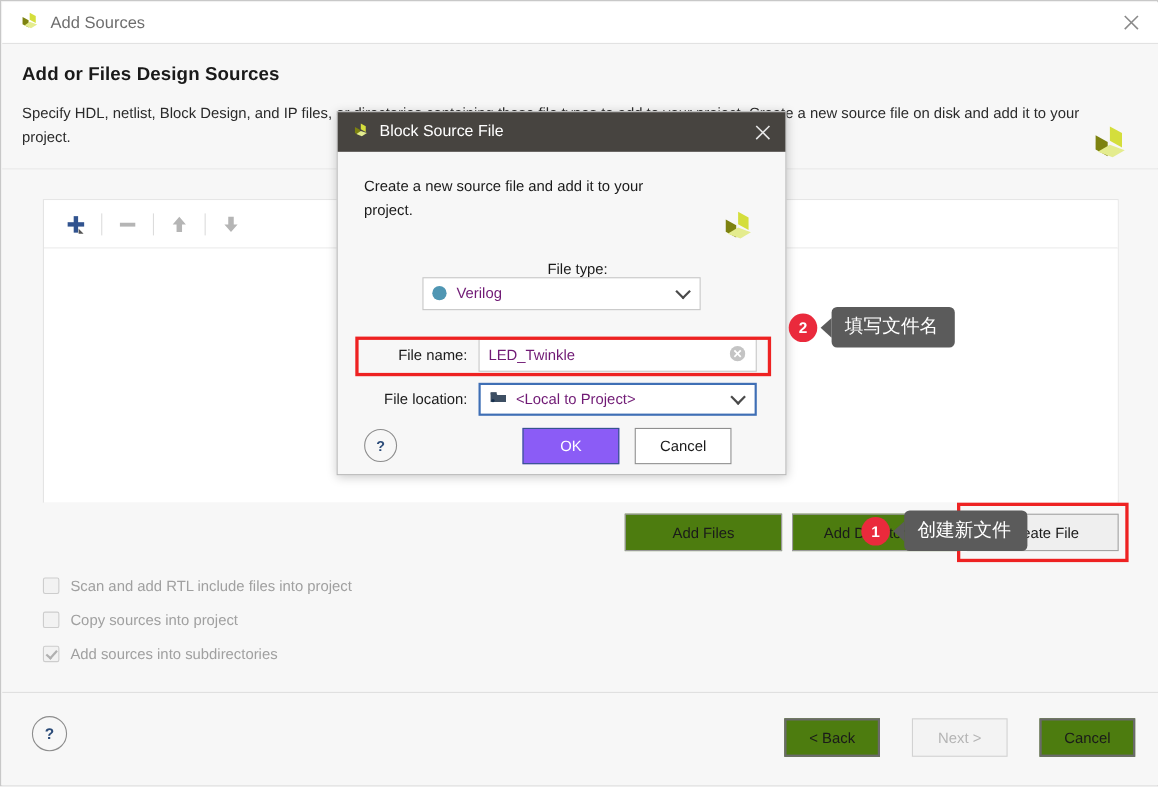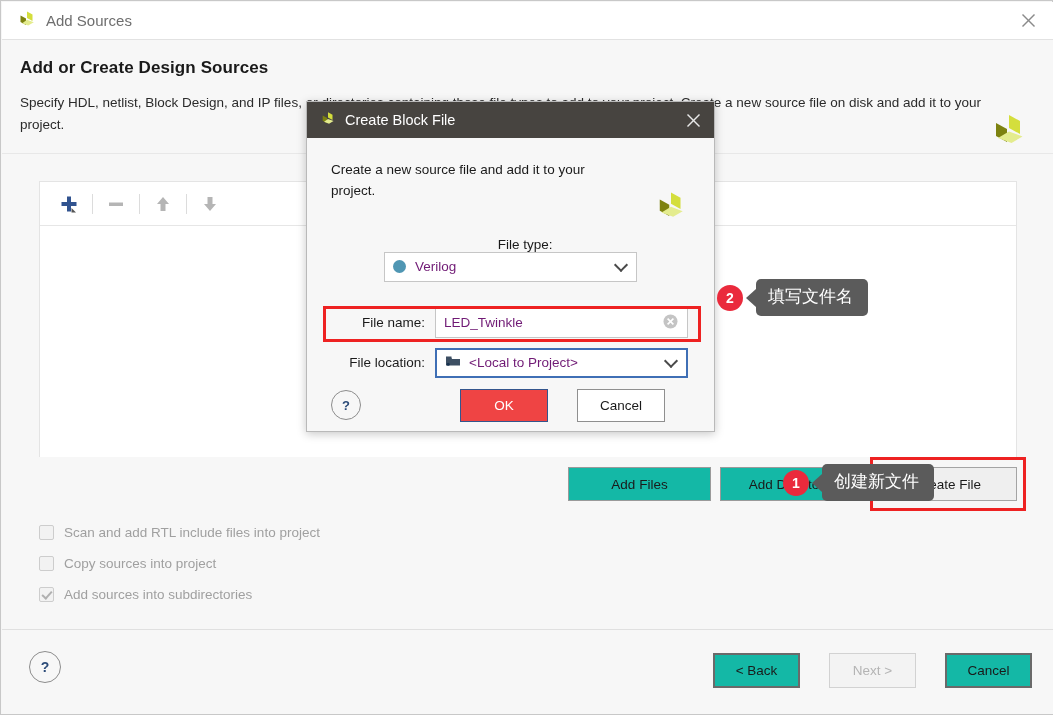--- a/index.html
+++ b/index.html
@@ -87,21 +87,21 @@
   .tb-sep { width: 1px; height: 20px; background: #dcdcdc; margin: 0 4px; }
   .filelist-body { width: 100%; height: 231px; background: #ffffff; }
 
   
   .btn-row {
     position: absolute; left: 0; top: 313px; width: 1015px;
     display: flex; justify-content: flex-end; align-items: center;
     gap: 0;
   }
   .vbtn {
-    background: #14b8a6;
+    background: #4d7c0f;
     border: 1px solid #9a9a9a;
     font-family: "Liberation Sans", sans-serif;
     font-size: 13.5px; color: #1a1a1a;
     height: 34px;
     cursor: pointer;
     display: inline-flex; align-items: center; justify-content: center;
   }
   .vbtn.grey { background: #efefef; border-color: #a4a4a4; }
   .vbtn.disabled { color: #b4b4b4; border-color: #d2d2d2; background:#f3f3f3; cursor: default; align-items: center; }
 
@@ -223,23 +223,23 @@
   }
   .modal-help {
     position: absolute; left: 24px; top: 0;
     width: 30px; height: 30px; border-radius: 50%;
     border: 1px solid #8d8d8d; background: #f7f7f7;
     color: #2b4b78; font-weight: bold; font-size: 13px;
     display: flex; align-items: center; justify-content: center;
     cursor: pointer;
   }
   .btn-ok {
-    position: absolute; left: 153px; top: -1px;
+    position: absolute; left: 168px; top: -1px;
     width: 88px; height: 33px;
-    background: #ef4444; border: 1px solid #34558d;
+    background: #8b5cf6; border: 1px solid #34558d;
     color: #ffffff; font-size: 13.5px;
     display: flex; align-items: center; justify-content: center;
     cursor: pointer;
   }
   .btn-cancel {
     position: absolute; left: 270px; top: -1px;
     width: 88px; height: 33px;
     background: #ffffff; border: 1px solid #8f8f8f;
     color: #1a1a1a; font-size: 13.5px;
     display: flex; align-items: center; justify-content: center;
@@ -288,21 +288,21 @@
     <span class="titlebar-title">Add Sources</span>
     <span class="win-close">
       <svg width="15" height="15" viewBox="0 0 15 15">
         <line x1="1.5" y1="1.5" x2="13.5" y2="13.5" stroke="#8a8a8a" stroke-width="1.4"></line>
         <line x1="13.5" y1="1.5" x2="1.5" y2="13.5" stroke="#8a8a8a" stroke-width="1.4"></line>
       </svg>
     </span>
   </div>
 
   <div class="page-header">
-    <div class="page-title">Add or Create Design Sources</div>
+    <div class="page-title">Add or Files Design Sources</div>
     <div class="page-desc">Specify HDL, netlist, Block Design, and IP files, or directories containing those file types to add to your project. Create a new source file on disk and add it to your project.</div>
     <span class="header-logo">
       <svg width="44" height="44" viewBox="0 0 44 44">
         <polygon points="22,3 33,9 33,22 22,16" fill="#d4de3c"></polygon>
         <polygon points="9,11 20,17 20,30 9,24" fill="#7d8210"></polygon>
         <polygon points="22,19.5 35.5,24.5 24.5,31 11,26" fill="#e4ec8e"></polygon>
       </svg>
     </span>
   </div>
 
@@ -392,21 +392,21 @@
 
   <div class="modal">
     <div class="modal-title">
       <span>
         <svg width="18" height="18" viewBox="0 0 22 22" style="display:block">
           <polygon points="11,1.5 16.5,4.5 16.5,11 11,8" fill="#d4de3c"></polygon>
           <polygon points="4.5,5.5 10,8.5 10,15 4.5,12" fill="#7d8210"></polygon>
           <polygon points="11,9.8 17.8,12.2 12.2,15.6 6.2,13.2" fill="#e4ec8e"></polygon>
         </svg>
       </span>
-      <span class="modal-title-text">Create Block File</span>
+      <span class="modal-title-text">Block Source File</span>
       <span class="modal-close">
         <svg width="15" height="15" viewBox="0 0 15 15">
           <line x1="1.5" y1="1.5" x2="13.5" y2="13.5" stroke="#e8e8e8" stroke-width="1.4"></line>
           <line x1="13.5" y1="1.5" x2="1.5" y2="13.5" stroke="#e8e8e8" stroke-width="1.4"></line>
         </svg>
       </span>
     </div>
 
     <div class="modal-body">
       <div class="modal-desc">Create a new source file and add it to your project.</div>

